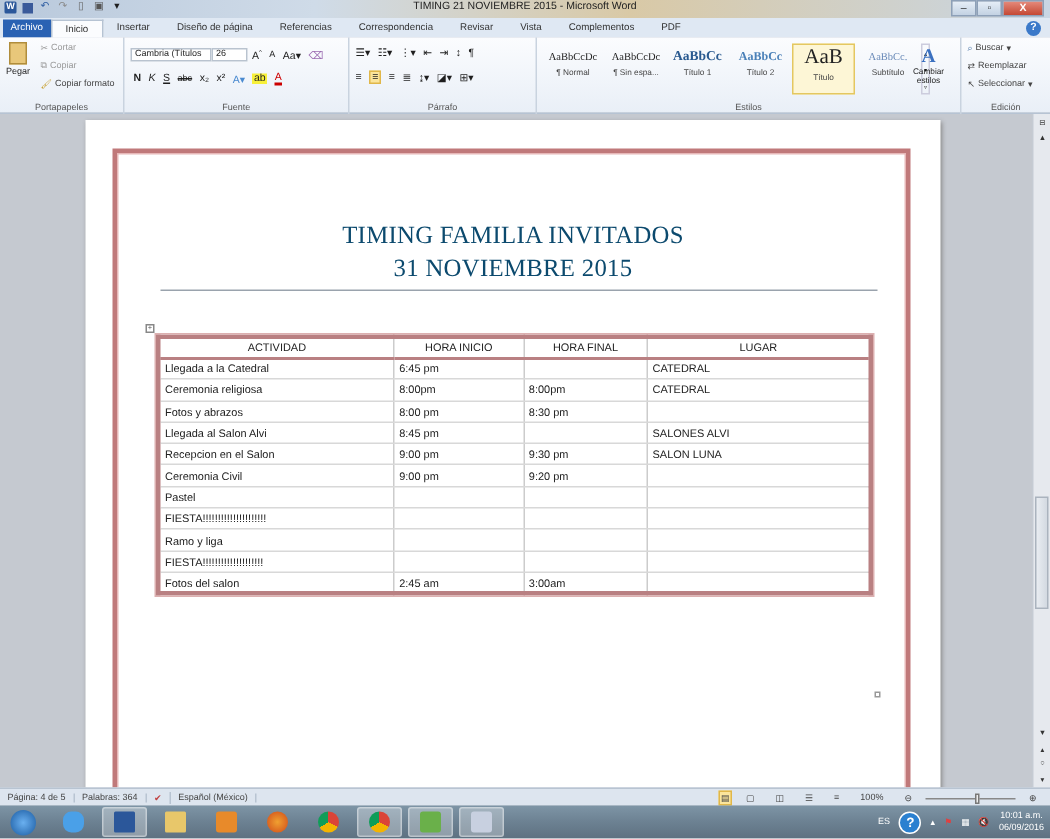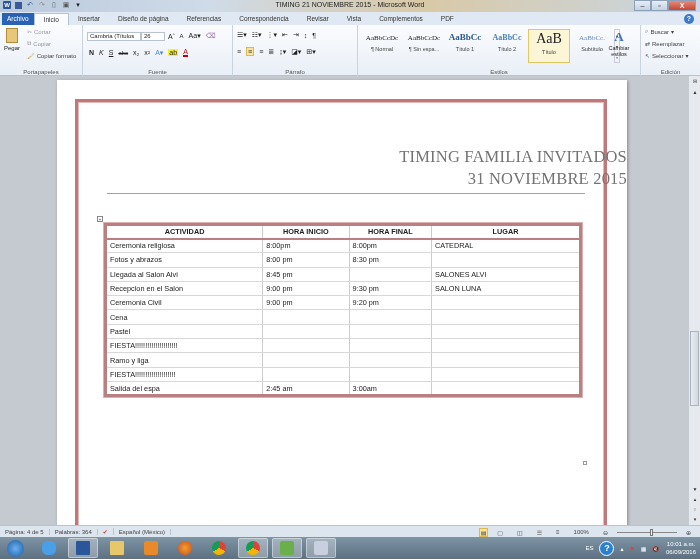--- a/index.html
+++ b/index.html
@@ -23,27 +23,27 @@
 .small-row{position:absolute;font-size:6px;color:#444;display:flex;align-items:center;gap:2px}
 .fontbox{position:absolute;height:9px;border:1px solid #b9c3cf;background:#fff;font-size:6px;line-height:7px;padding:0 2px}
 .btnrow{position:absolute;display:flex;gap:5px;font-size:7px;align-items:center}
 .style-box{position:absolute;top:4px;width:42px;height:34px;text-align:center}
 .style-box .samp{display:block;margin-top:5px;font-family:"Liberation Serif",serif;font-size:7px;color:#222}
 .style-box .nm{display:block;font-size:5.5px;color:#444;margin-top:4px}
 .style-box.sel{border:1px solid #e4c760;background:#fdf6d6}
 .page-area{position:absolute;left:0;top:76px;width:688px;height:449px;background:#c5c9d0;overflow:hidden}
 .page{position:absolute;left:57px;top:4px;width:570px;height:460px;background:#fff;box-shadow:1px 1px 3px #888}
 .pborder{position:absolute;left:18px;top:19px;width:532px;height:440px;border:3px solid #c0797a;box-shadow:inset 0 0 0 1px #e7b8b8}
-.title1,.title2{position:absolute;left:0;width:570px;text-align:right;font-family:"Liberation Serif",serif;font-size:16.5px;color:#737373;letter-spacing:.2px}
+.title1,.title2{position:absolute;left:0;width:570px;text-align:center;font-family:"Liberation Serif",serif;font-size:16.5px;color:#0c4a6e;letter-spacing:.2px}
 .title1{top:67px}
 .title2{top:89px}
 .hr{position:absolute;left:50px;top:113px;width:478px;height:1px;background:#9aa3ad}
 .anchor{position:absolute;left:40px;top:136px;width:6px;height:6px;border:1px solid #888;font-size:5px;line-height:4px;text-align:center;color:#555}
 table.sched{position:absolute;left:47px;top:143px;width:478px;border-collapse:collapse;border:3px solid #b98082;outline:1px solid #dcb0b0}
-table.sched th{font-weight:bold;font-size:7.3px;height:14px;border-bottom:2px solid #b98082;border-right:1px solid #ccc;text-align:center;color:#222}
+table.sched th{font-weight:normal;font-size:7.3px;height:14px;border-bottom:2px solid #b98082;border-right:1px solid #ccc;text-align:center;color:#222}
 table.sched td{font-size:7.3px;height:14.3px;border-bottom:1px solid #d8d8d8;border-right:1px solid #ccc;padding-left:3px;color:#222}
 .resize{position:absolute;left:526px;top:381px;width:4px;height:4px;border:1px solid #999}
 .vscroll{position:absolute;left:688px;top:76px;width:12px;height:449px;background:#e6e9ee;border-left:1px solid #c5cbd3}
 .vscroll .thumb{position:absolute;left:1px;top:255px;width:9px;height:75px;background:linear-gradient(90deg,#e9edf2,#d3d9e1);border:1px solid #aab3be}
 .vscroll .arr{position:absolute;left:1px;width:10px;font-size:5px;text-align:center;color:#333}
 .statusbar{position:absolute;left:0;top:525px;width:700px;height:12px;background:#dde5ef;border-top:1px solid #b8c4d2;font-size:6px;color:#444;display:flex;align-items:center}
 .statusbar span{padding:0 5px;border-right:1px solid #b8c4d2}
 .zoomctl{position:absolute;right:4px;top:0;height:12px;display:flex;align-items:center;gap:4px;font-size:6px}
 .slider{width:60px;height:1px;background:#888;position:relative}
 .slider i{position:absolute;left:33px;top:-3px;width:3px;height:7px;background:#eee;border:1px solid #777}
@@ -217,20 +217,26 @@
       <thead>
         <tr>
           <th>ACTIVIDAD</th>
           <th>HORA INICIO</th>
           <th>HORA FINAL</th>
           <th>LUGAR</th>
         </tr>
       </thead>
       <tbody id="tbody">
           <tr>
+            <td>Llegada a la Catedral</td>
+            <td>6:45 pm</td>
+            <td></td>
+            <td>CATEDRAL</td>
+          </tr>
+          <tr>
             <td>Ceremonia religiosa</td>
             <td>8:00pm</td>
             <td>8:00pm</td>
             <td>CATEDRAL</td>
           </tr>
           <tr>
             <td>Fotos y abrazos</td>
             <td>8:00 pm</td>
             <td>8:30 pm</td>
             <td></td>
@@ -247,26 +253,20 @@
             <td>9:30 pm</td>
             <td>SALON LUNA</td>
           </tr>
           <tr>
             <td>Ceremonia Civil</td>
             <td>9:00 pm</td>
             <td>9:20 pm</td>
             <td></td>
           </tr>
           <tr>
-            <td>Cena</td>
-            <td></td>
-            <td></td>
-            <td></td>
-          </tr>
-          <tr>
             <td>Pastel</td>
             <td></td>
             <td></td>
             <td></td>
           </tr>
           <tr>
             <td>FIESTA!!!!!!!!!!!!!!!!!!!!!</td>
             <td></td>
             <td></td>
             <td></td>
@@ -277,21 +277,21 @@
             <td></td>
             <td></td>
           </tr>
           <tr>
             <td>FIESTA!!!!!!!!!!!!!!!!!!!!</td>
             <td></td>
             <td></td>
             <td></td>
           </tr>
           <tr>
-            <td>Salida del espa</td>
+            <td>Fotos del salon</td>
             <td>2:45 am</td>
             <td>3:00am</td>
             <td></td>
           </tr>
         </tbody>
     </table>
     <div class="resize"></div>
   </div>
 </div>
 

